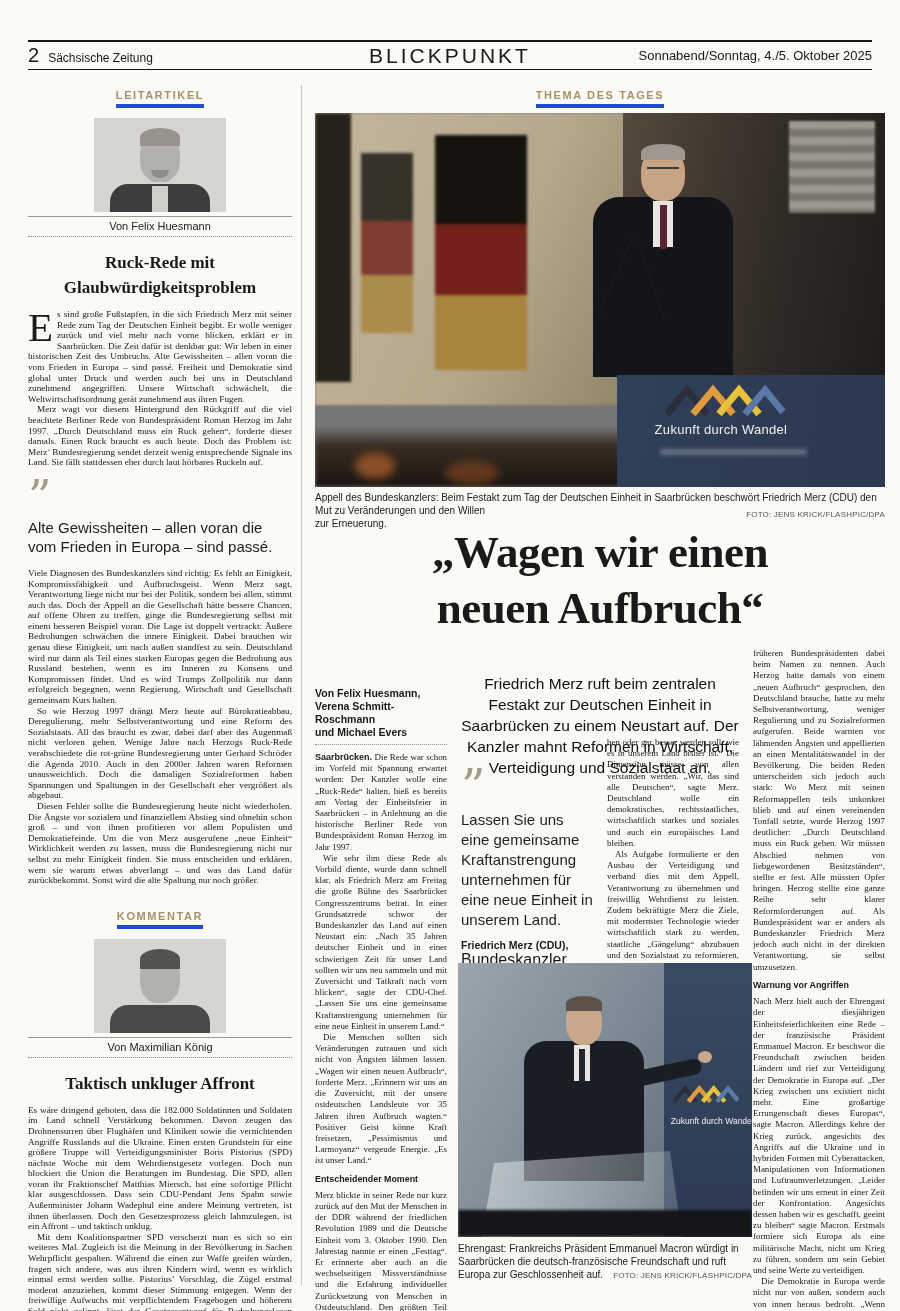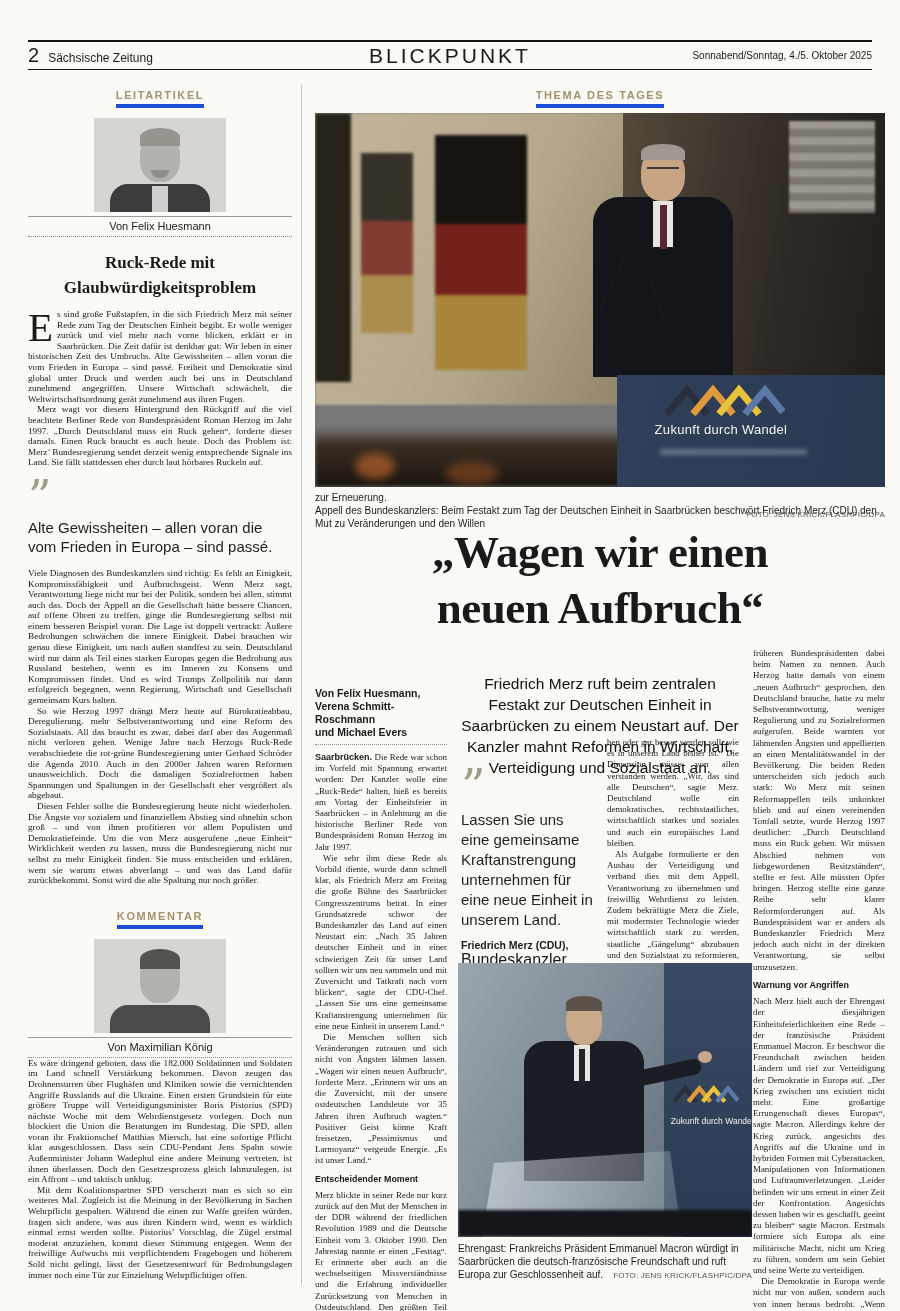--- a/index.html
+++ b/index.html
@@ -13,21 +13,21 @@
   .masthead {
     position:absolute; left:28px; top:40px; width:844px; height:30px;
     border-top:2px solid #161616; border-bottom:1px solid #161616;
     display:flex; align-items:center;
   }
   .mh-left { display:flex; align-items:baseline; gap:9px; width:300px; }
   .mh-pagenum { font-family:"Liberation Sans",sans-serif; font-size:20px; font-weight:400; }
   .mh-paper { font-family:"Liberation Sans",sans-serif; font-size:12px; }
   .mh-section { flex:1; text-align:center; font-family:"Liberation Sans",sans-serif;
     font-size:21px; letter-spacing:3px; font-weight:400; }
-  .mh-date { width:300px; text-align:right; font-family:"Liberation Sans",sans-serif; font-size:10px; }
+  .mh-date { width:300px; text-align:right; font-family:"Liberation Sans",sans-serif; font-size:13px; }
   
   .kicker { text-align:center; font-family:"Liberation Sans",sans-serif; }
   .kicker span {
     display:inline-block; color:#a5926a; font-size:11px; font-weight:700;
     letter-spacing:1.6px; border-bottom:4px solid #1d4ed8; padding-bottom:3px;
   }
   
   .leftcol { position:absolute; left:28px; top:85px; width:264px; height:1226px; overflow:hidden; }
   .divider { position:absolute; left:301px; top:85px; width:1px; height:1200px; background:#c7c5c0; }
   .headshot { width:132px; height:94px; margin:10px auto 0; position:relative; overflow:hidden; background:#d6d5d2; }
@@ -168,20 +168,21 @@
 
     <div class="kicker komm-kicker"><span>KOMMENTAR</span></div>
 
     <div class="headshot">
       <div class="hs-shoulders" style="background:#4a4a4a;"></div>
       <div class="hs-head"></div>
       <div class="hs-hair" style="background:#55534f; height:20px;"></div>
     </div>
     <div class="authorbar">Von Maximilian König</div>
 
+    <h2 class="lc-headline">Taktisch unkluger Affront</h2>
 
     <div class="lc-body">
       <p>Es wäre dringend geboten, dass die 182.000 Soldatinnen und Soldaten im Land schnell Verstärkung bekommen. Davon zeugen das Drohnensurren über Flughäfen und Kliniken sowie die vernichtenden Angriffe Russlands auf die Ukraine. Einen ersten Grundstein für eine größere Truppe will Verteidigungsminister Boris Pistorius (SPD) nächste Woche mit dem Wehrdienstgesetz vorlegen. Doch nun blockiert die Union die Beratungen im Bundestag. Die SPD, allen voran ihr Fraktionschef Matthias Miersch, hat eine sofortige Pflicht klar ausgeschlossen. Dass sein CDU-Pendant Jens Spahn sowie Außenminister Johann Wadephul eine andere Meinung vertreten, ist ihnen überlassen. Doch den Gesetzesprozess gleich lahmzulegen, ist ein Affront – und taktisch unklug.</p>
       <p>Mit dem Koalitionspartner SPD verscherzt man es sich so ein weiteres Mal. Zugleich ist die Meinung in der Bevölkerung in Sachen Wehrpflicht gespalten. Während die einen zur Waffe greifen würden, fragen sich andere, was aus ihren Kindern wird, wenn es wirklich einmal ernst werden sollte. Pistorius’ Vorschlag, die Zügel erstmal moderat anzuziehen, kommt dieser Stimmung entgegen. Wenn der freiwillige Aufwuchs mit verpflichtendem Fragebogen und höherem Sold nicht gelingt, lässt der Gesetzesentwurf für Bedrohungslagen immer noch eine Tür zur Einziehung Wehrpflichtiger offen.</p>
 
     </div>
   </aside>
 
   <div class="divider"></div>
 
@@ -213,22 +214,22 @@
         <polyline points="28,30 48,6 68,30" fill="none" stroke="#e09b3d" stroke-width="7"></polyline>
         <polyline points="54,30 74,6 94,30" fill="none" stroke="#e8c23a" stroke-width="7"></polyline>
         <polyline points="80,30 100,6 118,28" fill="none" stroke="#5b79a6" stroke-width="7"></polyline>
       </svg>
       <div class="walltext">Zukunft durch Wandel</div>
       <div class="wallsub"></div>
     </div>
   </figure>
 
   <div class="caption cap1">
+    <span class="capline">Appell des Bundeskanzlers: Beim Festakt zum Tag der Deutschen Einheit in Saarbrücken beschwört Friedrich Merz (CDU) den Mut zu Veränderungen und den Willen</span>
     <span class="capline">zur Erneuerung.</span>
-    <span class="capline">Appell des Bundeskanzlers: Beim Festakt zum Tag der Deutschen Einheit in Saarbrücken beschwört Friedrich Merz (CDU) den Mut zu Veränderungen und den Willen</span>
     <span class="credit">FOTO: JENS KRICK/FLASHPIC/DPA</span>
   </div>
 
   <h1 class="big-headline">
     <span style="display:block;">„Wagen wir einen</span>
     <span style="display:block;">neuen Aufbruch“</span>
   </h1>
 
   <div class="col" style="left:315px; top:648px; height:660px;margin-top:39px;">
     <div class="byline">

